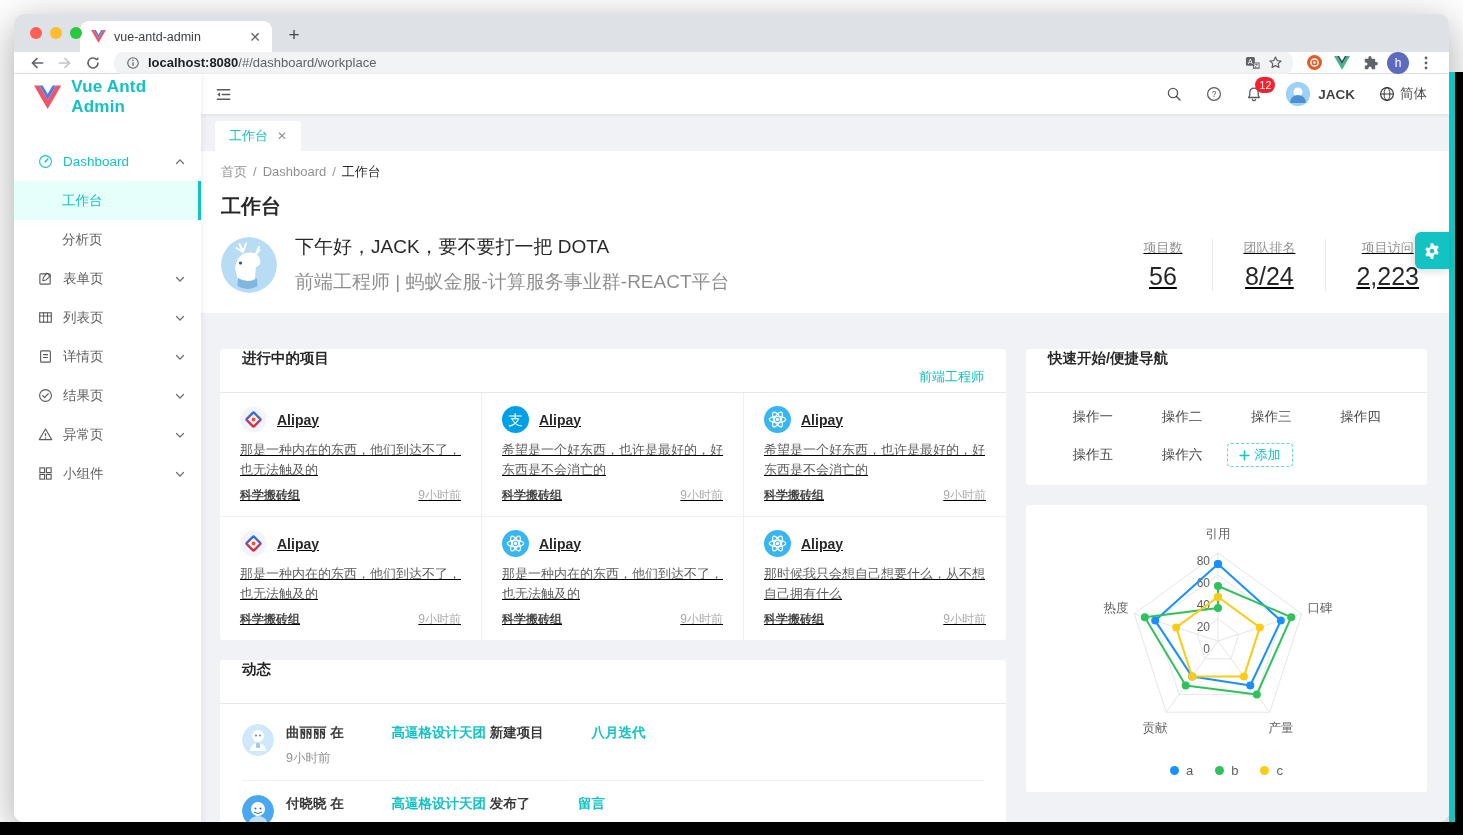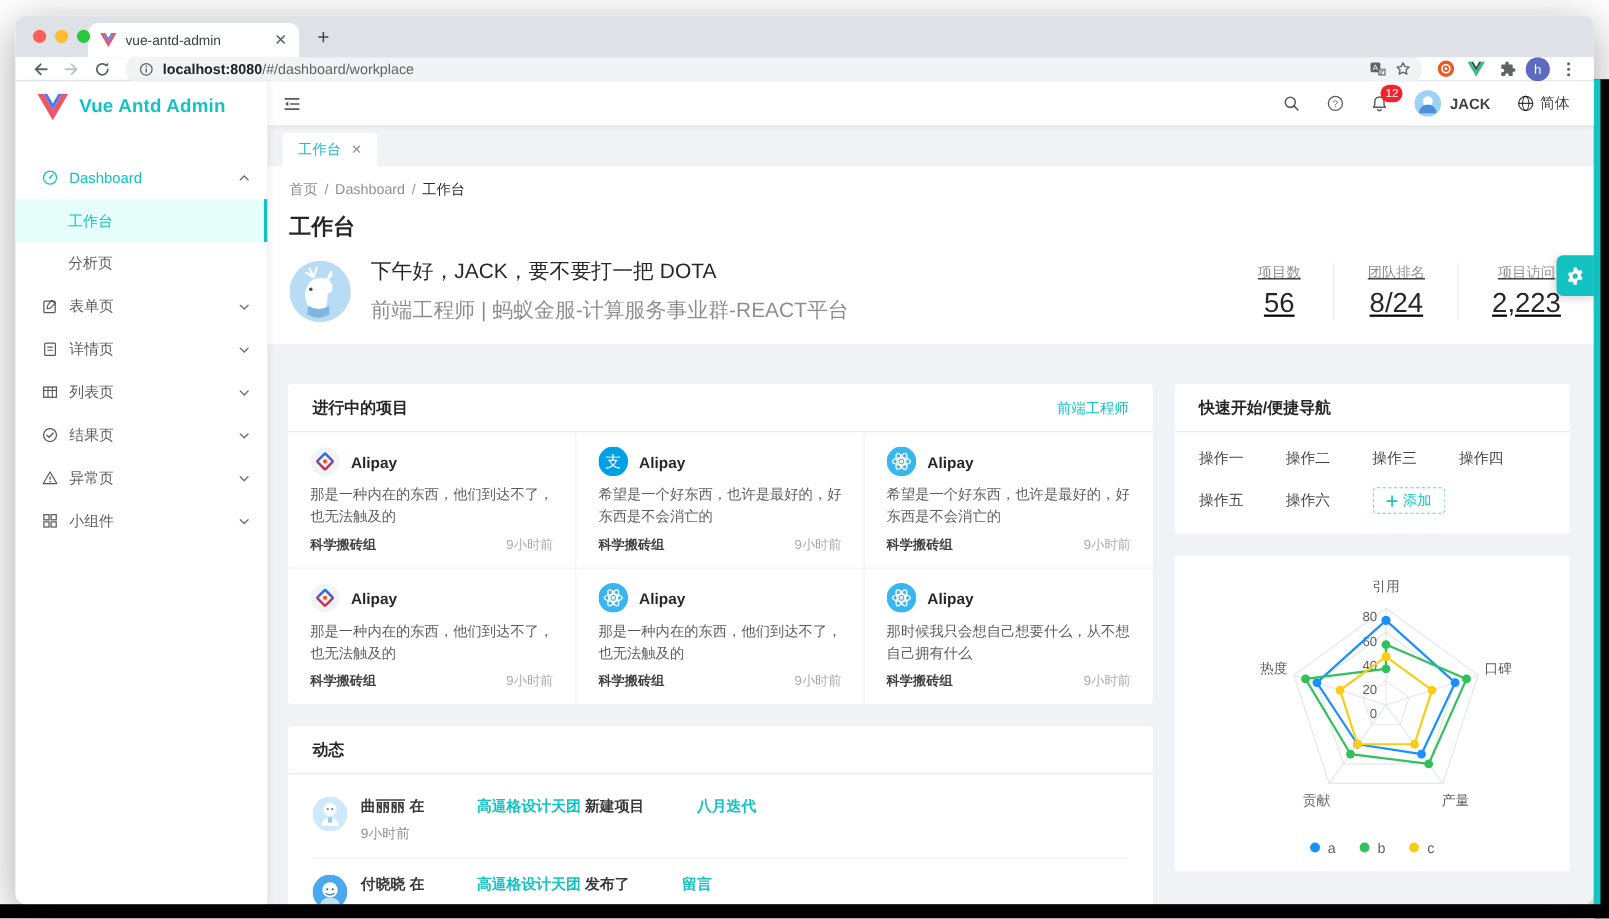--- a/index.html
+++ b/index.html
@@ -32,21 +32,21 @@
   .urlbar { flex:1; height:28px; background:#f1f3f4; border-radius:14px; margin:0 6px;
     display:flex; align-items:center; gap:8px; padding:0 10px 0 12px; font-size:13px; }
   .url-host { color:#202124; } .url-path { color:#5f6368; }
   .urlbar .spacer { flex:1; }
   .ext-ic { width:26px; height:26px; display:flex; align-items:center; justify-content:center; cursor:pointer; }
   .chrome-avatar { width:22px; height:22px; border-radius:50%; background:#5c6bc0; color:#fff;
     font-size:12px; display:flex; align-items:center; justify-content:center; }
 
   
   .app { flex:1; display:flex; min-height:0; background:#f0f2f5; }
-  .sidebar { width:229px; background:#fff; box-shadow:2px 0 6px rgba(0,21,41,.06); z-index:5; flex-shrink:0; }
+  .sidebar { width:187px; background:#fff; box-shadow:2px 0 6px rgba(0,21,41,.06); z-index:5; flex-shrink:0; }
   .logo-row { height:46px; display:flex; align-items:center; gap:10px; padding-left:20px; }
   .logo-text { color:#13c2c2; font-size:17px; font-weight:700; letter-spacing:.2px; }
   .menu { margin-top:22px; font-size:13.5px; color:rgba(0,0,0,.65); }
   .mi { height:39px; display:flex; align-items:center; gap:10px; padding:0 16px 0 24px; cursor:pointer; }
   .mi svg.mic { flex-shrink:0; }
   .mi .chev { margin-left:auto; color:rgba(0,0,0,.55); }
   .mi.parent-active { color:#13c2c2; }
   .mi.sub { padding-left:48px; }
   .mi.selected { background:#e6fffb; color:#13c2c2; border-right:3px solid #13c2c2; }
 
@@ -81,46 +81,46 @@
   .stat { padding:0 30px; text-align:center; }
   .stat + .stat { border-left:1px solid #e8e8e8; }
   .stat:last-child { padding-right:8px; }
   .stat-label { font-size:13px; color:rgba(0,0,0,.45); margin-bottom:5px; }
   .stat-value { font-size:25px; color:rgba(0,0,0,.85); }
 
   .content { flex:1; min-height:0; display:flex; gap:20px; padding:18px 22px 0 19px; align-items:flex-start; }
   .col-left { width:786px; flex-shrink:0; }
   .col-right { flex:1; min-width:0; }
   .card { background:#fff; border-radius:3px; margin-bottom:20px; }
-  .card-head { height:44px; display:flex; align-items:center; padding:0 22px; border-bottom:1px solid #e8e8e8;
-    font-size:14.5px; font-weight:700; color:rgba(0,0,0,.85); }
+  .card-head { height:44px; display:flex; align-items:flex-start; padding:0 22px; border-bottom:1px solid #e8e8e8;
+    font-size:14.5px; font-weight:700; color:rgba(0,0,0,.85);flex-direction:column; }
   .card-head .extra { margin-left:auto; font-weight:400; font-size:13px; color:#13c2c2; cursor:pointer; }
 
   .proj-grid { display:grid; grid-template-columns:repeat(3,1fr); }
-  .proj-cell { padding:13px 20px 12px; border-right:1px solid #f0f0f0; border-bottom:1px solid #f0f0f0; cursor:pointer; }
+  .proj-cell { padding:13px 20px 12px; border-right:1px solid #f0f0f0; border-bottom:1px solid #f0f0f0; cursor:pointer;text-decoration:underline; }
   .proj-cell:nth-child(3n) { border-right:0; }
   .proj-cell:nth-child(n+4) { border-bottom:0; }
   .proj-top { display:flex; align-items:center; gap:10px; margin-bottom:7px; }
   .picon { width:27px; height:27px; flex-shrink:0; }
   .proj-name { font-size:14px; font-weight:600; color:rgba(0,0,0,.85); }
   .proj-desc { font-size:13px; color:rgba(0,0,0,.65); line-height:20px; height:40px; overflow:hidden; margin-bottom:7px; }
   .proj-foot { display:flex; align-items:center; font-size:12px; }
   .proj-group { color:rgba(0,0,0,.75); font-weight:600; cursor:pointer; }
   .proj-time { margin-left:auto; color:rgba(0,0,0,.35); }
 
   .activity-body { padding:6px 22px 0; }
   .activity-item { display:flex; gap:12px; padding:14px 0 13px; }
   .activity-item + .activity-item { border-top:1px solid #f0f0f0; }
   .act-avatar { width:32px; height:32px; border-radius:50%; overflow:hidden; flex-shrink:0; }
   .act-line { font-size:13.5px; color:rgba(0,0,0,.78); font-weight:600; line-height:18px; }
   .act-link { color:#13c2c2; font-weight:600; cursor:pointer;margin-left:44px; }
   .act-time { margin-top:8px; font-size:12.5px; color:rgba(0,0,0,.45); font-weight:400; }
 
   .quick-grid { display:grid; grid-template-columns:repeat(4,1fr); padding:15px 22px 18px; row-gap:17px;
-    font-size:13.5px; color:rgba(0,0,0,.75); align-items:center; }
+    font-size:13.5px; color:rgba(0,0,0,.75); align-items:center;text-align:center; }
   .quick-link { cursor:pointer; }
   .add-btn { display:inline-flex; align-items:center; gap:5px; color:#13c2c2; border:1px dashed #5cdbd3;
     border-radius:4px; padding:2px 11px; font-size:13px; width:fit-content; cursor:pointer; background:#fff; }
 
   .radar-body { padding:8px 0 14px; }
   .grid-ring { fill:none; stroke:#e3e6ea; stroke-width:1; }
   .tick-label { font-size:12px; fill:rgba(0,0,0,.65); }
   .axis-label { font-size:12.5px; fill:rgba(0,0,0,.65); }
   .radar-legend { display:flex; justify-content:center; gap:22px; font-size:13px; color:rgba(0,0,0,.65); margin-top:2px; }
   .legend-item { display:flex; align-items:center; gap:7px; cursor:pointer; }
@@ -284,34 +284,34 @@
                 <rect x="2" y="3" width="11" height="11" rx="1" fill="none" stroke="currentColor" stroke-width="1.2"></rect>
                 <path d="M9.5 2.2l3.2 3.2-4.3 4.3-3.3.6.6-3.3z" fill="#fff" stroke="currentColor" stroke-width="1.1" stroke-linejoin="round"></path>
               </svg>
             <span>表单页</span>
             <svg class="chev" width="10" height="10" viewBox="0 0 10 10">
                 <path d="M1.5 3.5 5 7l3.5-3.5" stroke="currentColor" stroke-width="1.3" fill="none" stroke-linecap="round"></path>
               </svg>
           </div>
           <div class="mi">
             <svg class="mic" width="15" height="15" viewBox="0 0 16 16">
+                <rect x="1.8" y="3" width="12.4" height="10" fill="none" stroke="currentColor" stroke-width="1.2"></rect>
+                <path d="M1.8 6.4h12.4M6 3v10M10.2 3v10" stroke="currentColor" stroke-width="1"></path>
+              </svg>
+            <span>列表页</span>
+            <svg class="chev" width="10" height="10" viewBox="0 0 10 10">
+                <path d="M1.5 3.5 5 7l3.5-3.5" stroke="currentColor" stroke-width="1.3" fill="none" stroke-linecap="round"></path>
+              </svg>
+          </div>
+          <div class="mi">
+            <svg class="mic" width="15" height="15" viewBox="0 0 16 16">
                 <rect x="2.8" y="2" width="10.4" height="12" rx="1" fill="none" stroke="currentColor" stroke-width="1.2"></rect>
                 <path d="M5.3 6h5.4M5.3 9h5.4" stroke="currentColor" stroke-width="1.1"></path>
               </svg>
             <span>详情页</span>
-            <svg class="chev" width="10" height="10" viewBox="0 0 10 10">
-                <path d="M1.5 3.5 5 7l3.5-3.5" stroke="currentColor" stroke-width="1.3" fill="none" stroke-linecap="round"></path>
-              </svg>
-          </div>
-          <div class="mi">
-            <svg class="mic" width="15" height="15" viewBox="0 0 16 16">
-                <rect x="1.8" y="3" width="12.4" height="10" fill="none" stroke="currentColor" stroke-width="1.2"></rect>
-                <path d="M1.8 6.4h12.4M6 3v10M10.2 3v10" stroke="currentColor" stroke-width="1"></path>
-              </svg>
-            <span>列表页</span>
             <svg class="chev" width="10" height="10" viewBox="0 0 10 10">
                 <path d="M1.5 3.5 5 7l3.5-3.5" stroke="currentColor" stroke-width="1.3" fill="none" stroke-linecap="round"></path>
               </svg>
           </div>
           <div class="mi">
             <svg class="mic" width="15" height="15" viewBox="0 0 16 16">
                 <circle cx="8" cy="8" r="6.3" fill="none" stroke="currentColor" stroke-width="1.2"></circle>
                 <path d="M5 8.2l2 2 4-4.2" stroke="currentColor" stroke-width="1.3" fill="none" stroke-linecap="round" stroke-linejoin="round"></path>
               </svg>
             <span>结果页</span>

